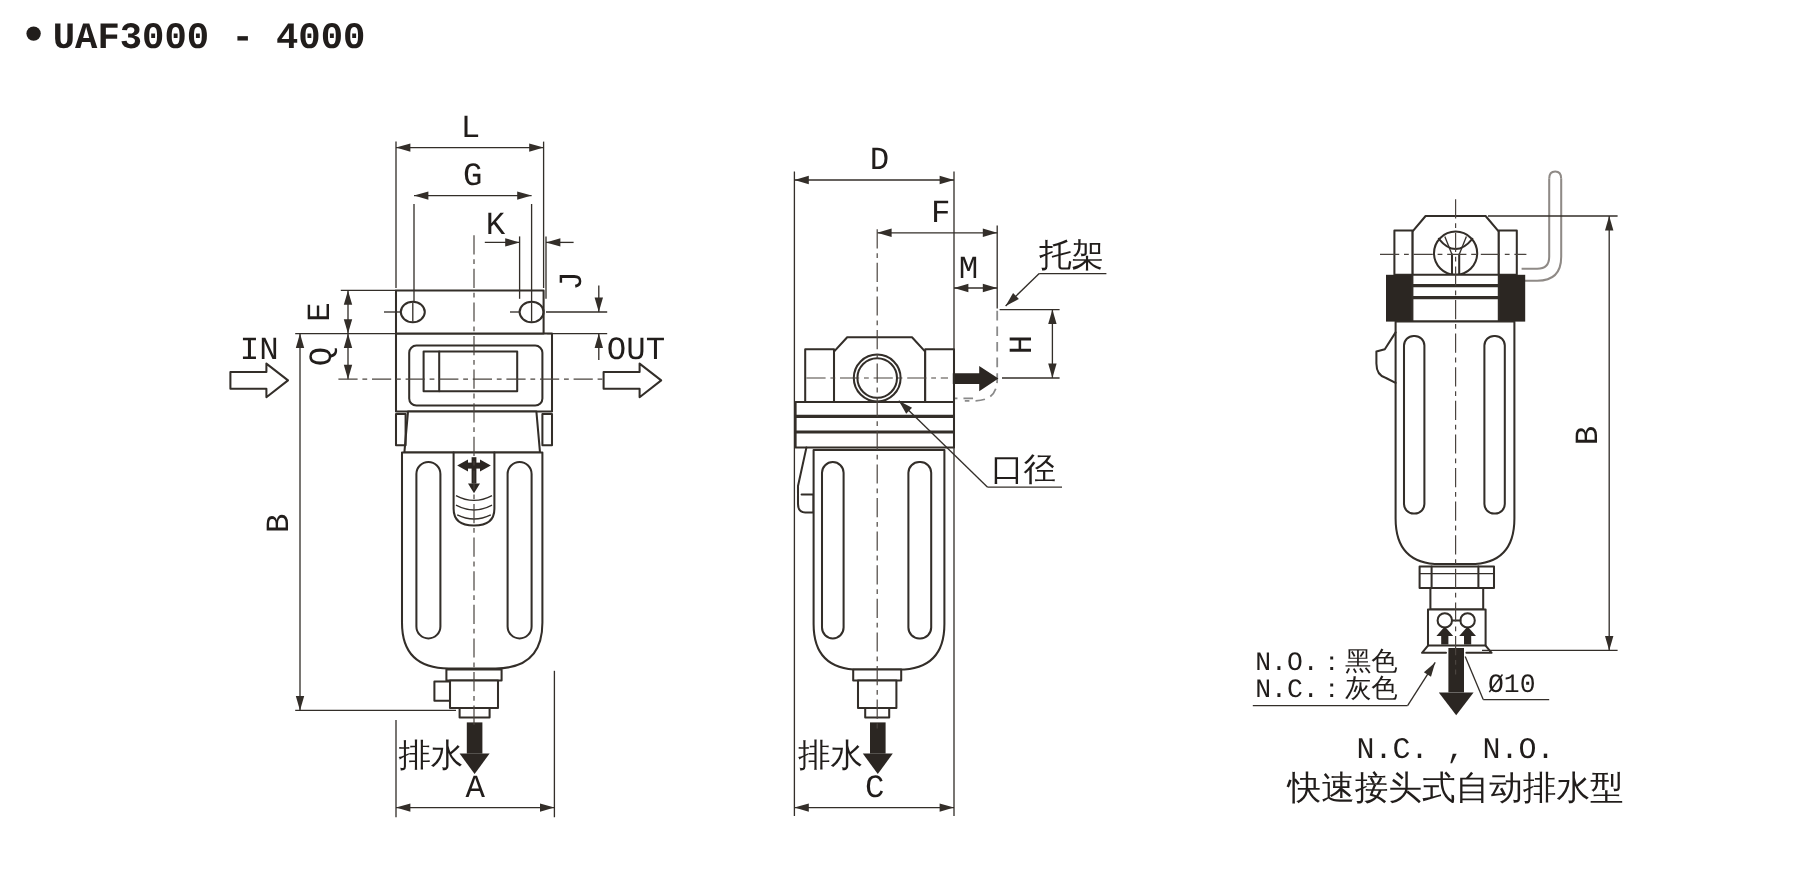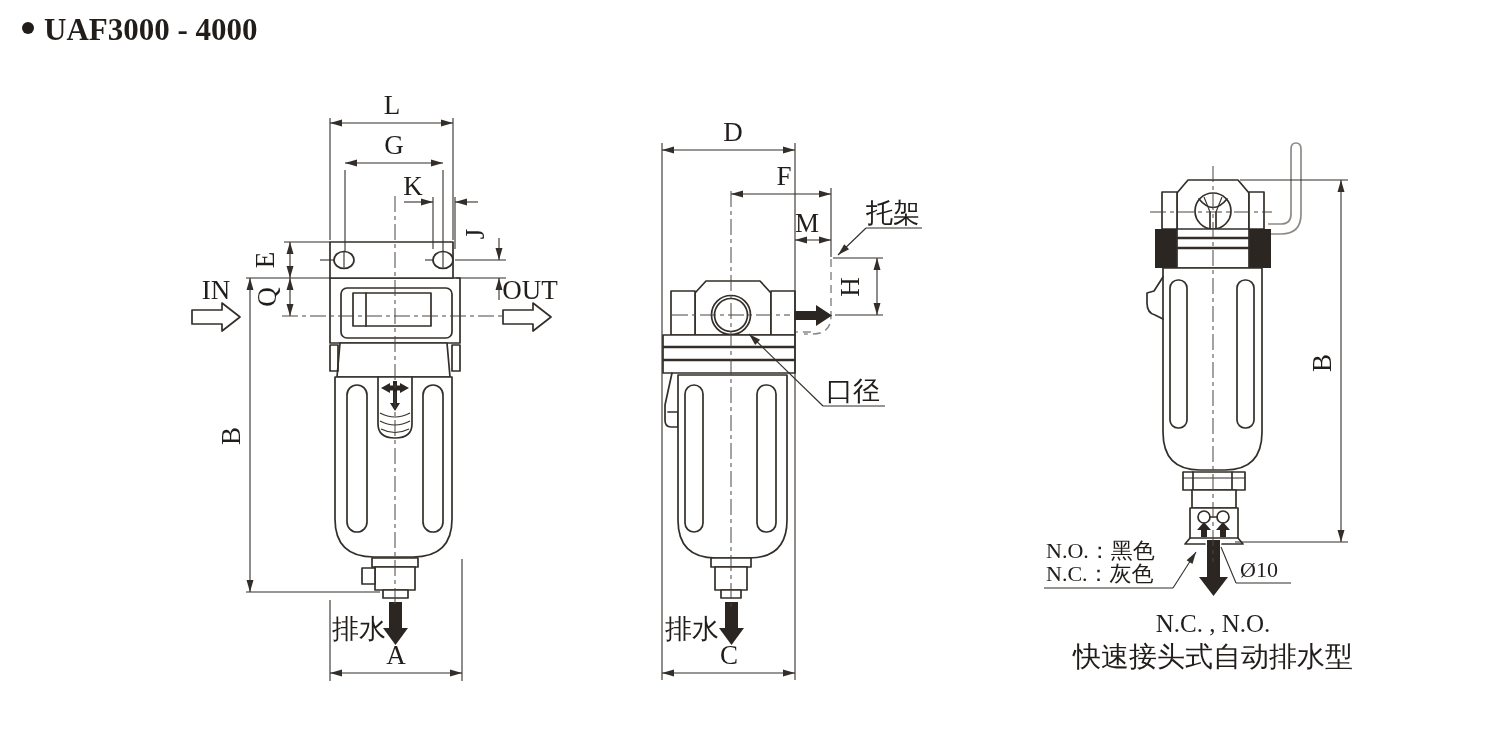--- a/index.html
+++ b/index.html
@@ -1,17 +1,17 @@
 <!DOCTYPE html>
 <html><head>
 <meta charset="utf-8">
 <style>
   html,body{margin:0;padding:0;background:#ffffff;}
   .page{position:relative;width:1505px;height:737px;background:#fff;overflow:hidden;
-        font-family:Liberation Serif, serif;}
+        font-family:Liberation Mono, monospace;}
   svg{position:absolute;left:0;top:0;}
   
   .ol   {stroke:#332e29;stroke-width:1.7;fill:none;stroke-linejoin:round;stroke-linecap:round;}
   .olf  {stroke:#332e29;stroke-width:1.7;fill:#ffffff;stroke-linejoin:round;}
   .ol2  {stroke:#332e29;stroke-width:2.6;fill:none;stroke-linejoin:round;}
   .thin {stroke:#332e29;stroke-width:1.1;fill:none;}
   .dim  {stroke:#332e29;stroke-width:1.1;fill:none;}
   .cl   {stroke:#4a443f;stroke-width:1;fill:none;stroke-dasharray:16 4 4 4;}
   .hid  {stroke:#8a8a8a;stroke-width:1.5;fill:none;stroke-dasharray:8 5;}
   .tube {stroke:#8f8a86;stroke-width:1.7;fill:none;}

